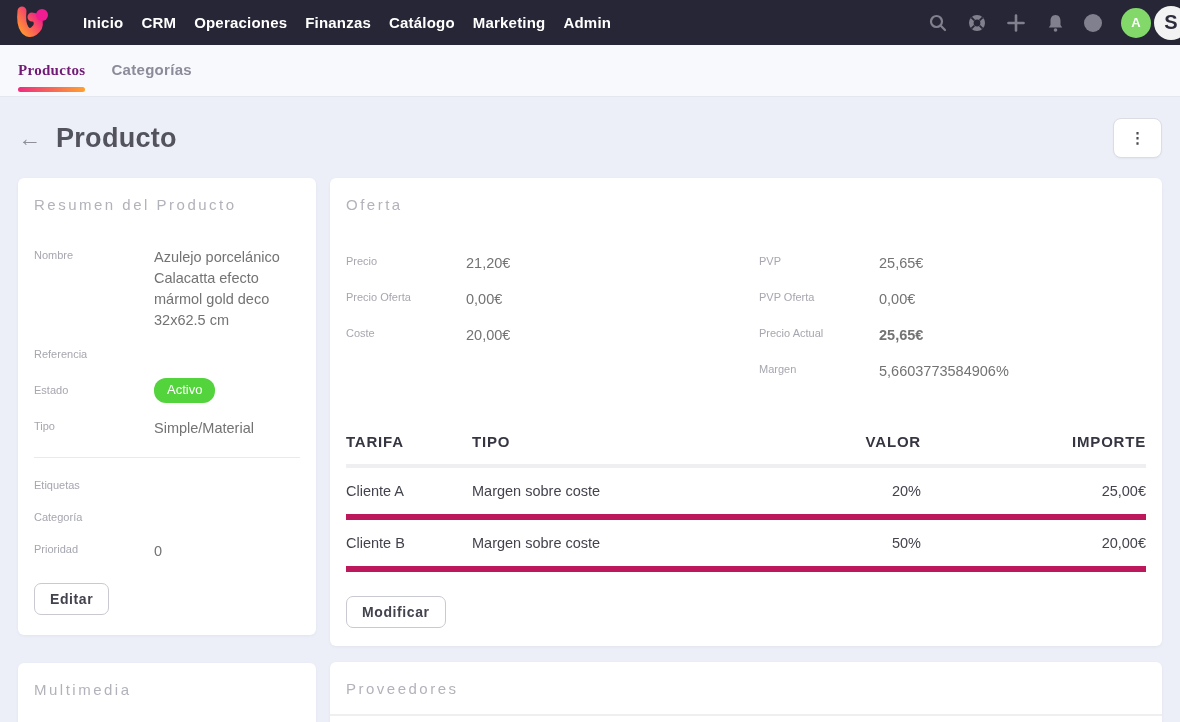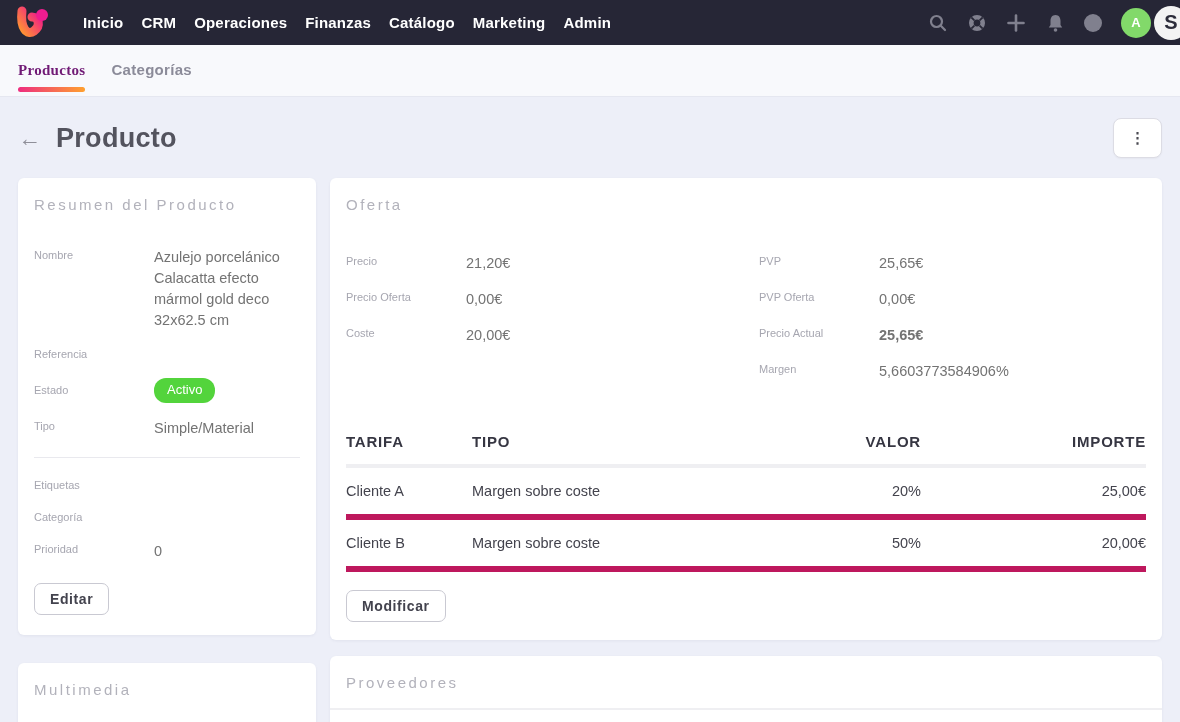--- a/index.html
+++ b/index.html
@@ -56,21 +56,21 @@
   .offer-card .card-title { margin-bottom:40px; }
   .offer-fields { display:flex; }
   .offer-col-a { width:413px; flex:none; }
   .offer-col-b { flex:1; }
   .bold-val { font-weight:700; color:#3a3a44; }
 
   table.tarifa { width:100%; border-collapse:collapse; table-layout:fixed; margin-top:24px; }
   table.tarifa th { text-align:left; font-size:15px; font-weight:700; color:#363642; letter-spacing:.8px; padding:12px 0 14px; border-bottom:4px solid #efeff2; }
   table.tarifa td { font-size:14.5px; color:#43434d; padding:15px 0; border-bottom:6px solid #be185d; }
   .ta-r { text-align:right !important; }
-  .offer-card .btn { margin-top:18px; }
+  .offer-card .btn { margin-top:24px; }
 
   
   .providers-card { padding:0 0 10px; }
   .prov-head { padding:18px 16px 17px; }
   .prov-divider { height:2px; background:#efeff2; }
   .prov-row { display:flex; align-items:flex-start; padding:13px 16px 16px; }
   .prov-name { width:407px; flex:none; }
   .prov-link { display:inline-block; max-width:125px; color:#4ba4dc; font-size:14.5px; line-height:1.35; cursor:pointer; }
   .prov-cost, .prov-amount { color:#4f4f5a; font-size:14.5px; padding-top:7px; }
   .prov-amount { margin-left:auto; }

